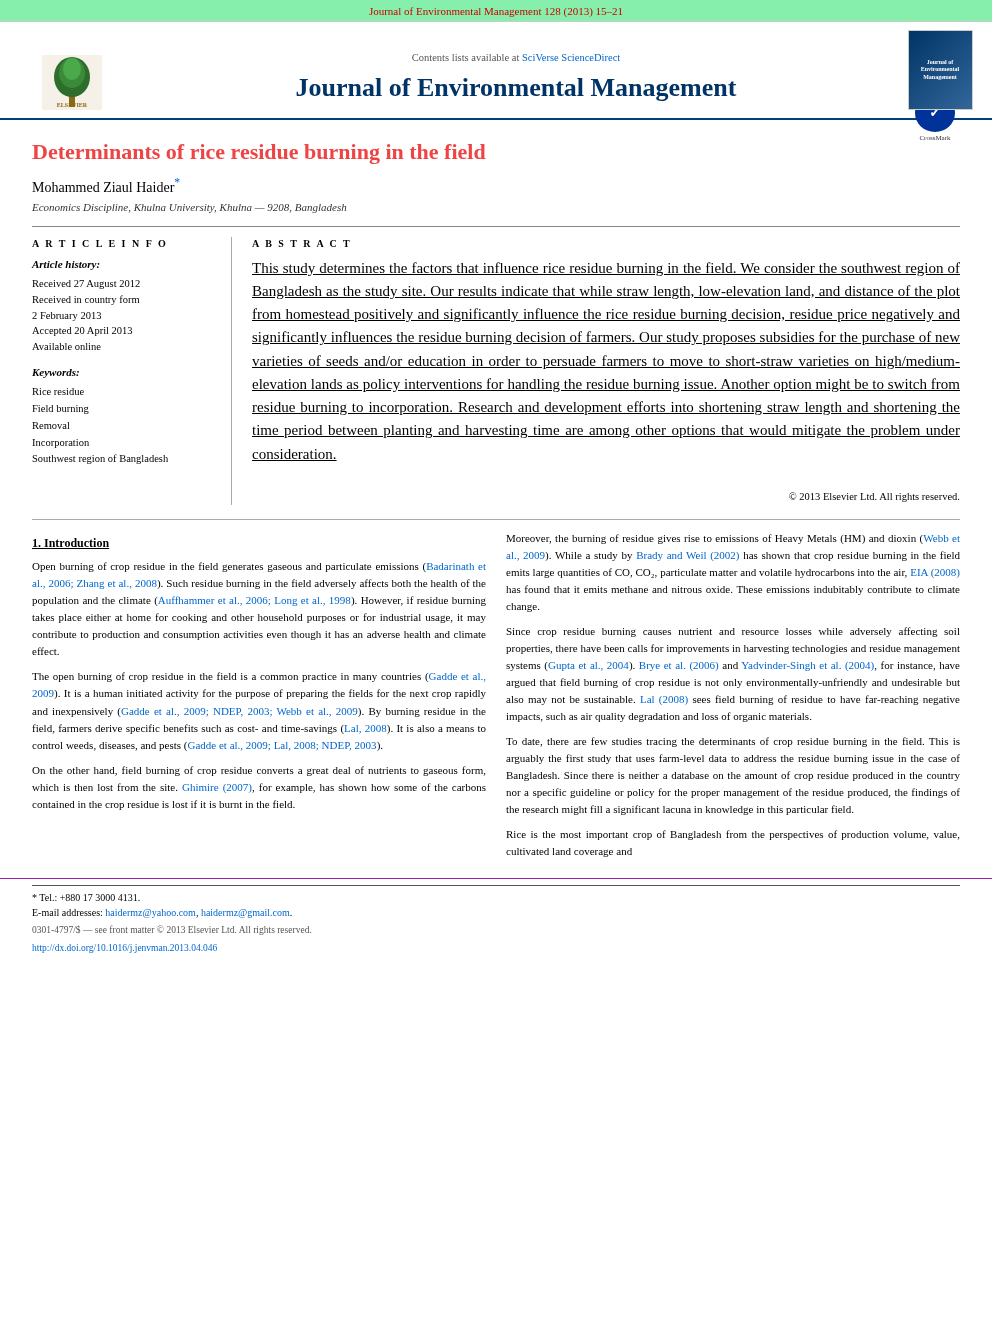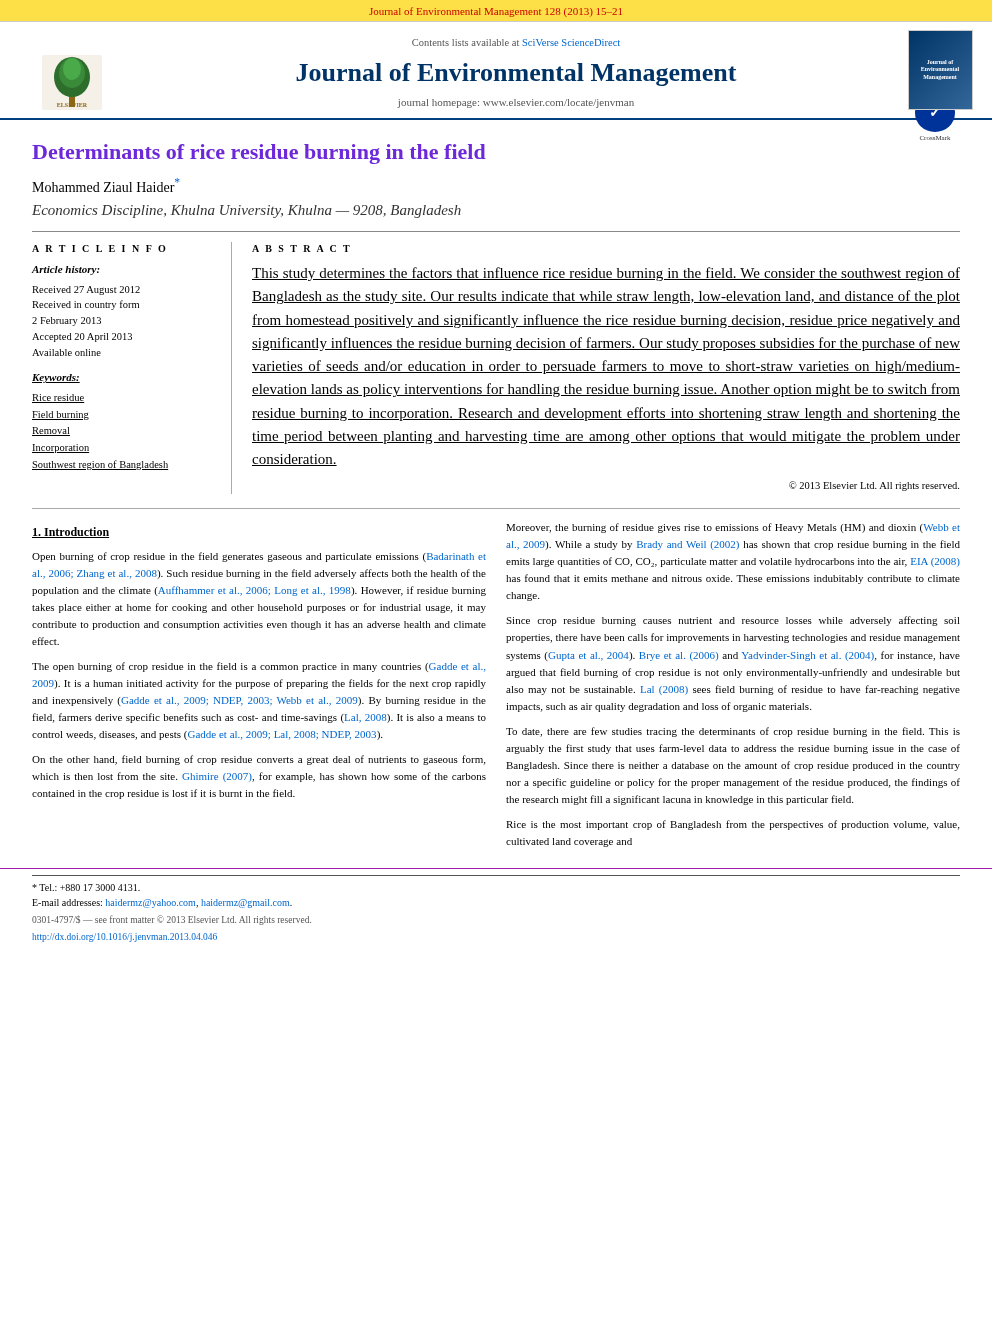--- a/index.html
+++ b/index.html
@@ -7,21 +7,21 @@
       font-family: 'Times New Roman', Times, serif;
       background: #fff;
       color: #000;
       width: 992px;
       font-size: 13px;
       line-height: 1.4;
     }
 
     
     .top-bar {
-      background: #fde047;
+      background: #86efac;
       text-align: center;
       padding: 4px 0 2px 0;
       font-size: 11px;
       color: #c00;
       border-bottom: 1px solid #ccc;
     }
 
     
     .journal-header {
       display: flex;
@@ -92,34 +92,34 @@
 
     
     .article-content {
       padding: 18px 32px 10px 32px;
     }
 
     
     .article-title {
       font-size: 22px;
       font-weight: bold;
-      color: #6d28d9;
+      color: #ef4444;
       margin-bottom: 8px;
       line-height: 1.3;
     }
 
     .author-name {
       font-size: 14px;
       color: #000;
       margin-bottom: 3px;
     }
     .author-name sup { color: #0066cc; }
 
     .affiliation {
-      font-size: 15px;
+      font-size: 11px;
       font-style: italic;
       color: #333;
       margin-bottom: 10px;
     }
 
     
     .crossmark-badge {
       float: right;
       margin-top: -45px;
       width: 50px;
@@ -188,21 +188,20 @@
       margin-bottom: 4px;
     }
 
     .history-item {
       font-size: 10.5px;
       line-height: 1.5;
     }
 
     .keywords-section {
       margin-top: 10px;
-      text-decoration: underline;
     }
     .keywords-label {
       font-size: 11px;
       font-style: italic;
       font-weight: bold;
       margin-bottom: 4px;
     }
     .keyword-item {
       font-size: 10.5px;
       line-height: 1.6;
@@ -211,21 +210,21 @@
     .abstract-text {
       font-size: 15px;
       line-height: 1.55;
       text-align: justify;
       text-decoration: underline;
     }
 
     .copyright-line {
       font-size: 10.5px;
       text-align: right;
-      margin-top: 8px;
+      margin-top: 24px;
       color: #000;
     }
 
     
     .section-divider {
       border: none;
       border-top: 1px solid #aaa;
       margin: 14px 0 10px 0;
     }
 
@@ -309,23 +308,20 @@
         <text x="30" y="52" text-anchor="middle" font-size="6" fill="#8B6914" font-weight="bold">ELSEVIER</text>
       </svg>
     </div>
   </div>
   <div class="journal-header-center">
     <div class="sciverse-line">
       <span>Contents lists available at </span>
       <a href="#"><span>SciVerse ScienceDirect</span></a>
     </div>
     <div class="journal-title-header">Journal of Environmental Management</div>
-    <div class="journal-homepage">
-      <span>journal homepage: www.elsevier.com/locate/jenvman</span>
-    </div>
   </div>
   <div class="journal-header-right">
     <div class="journal-thumb">
       <div style="font-size:6px;font-weight:bold;color:#fff;text-align:center;line-height:1.3;">Journal of<br>Environmental<br>Management</div>
     </div>
   </div>
 </div>
 
 <div class="article-content">
 

